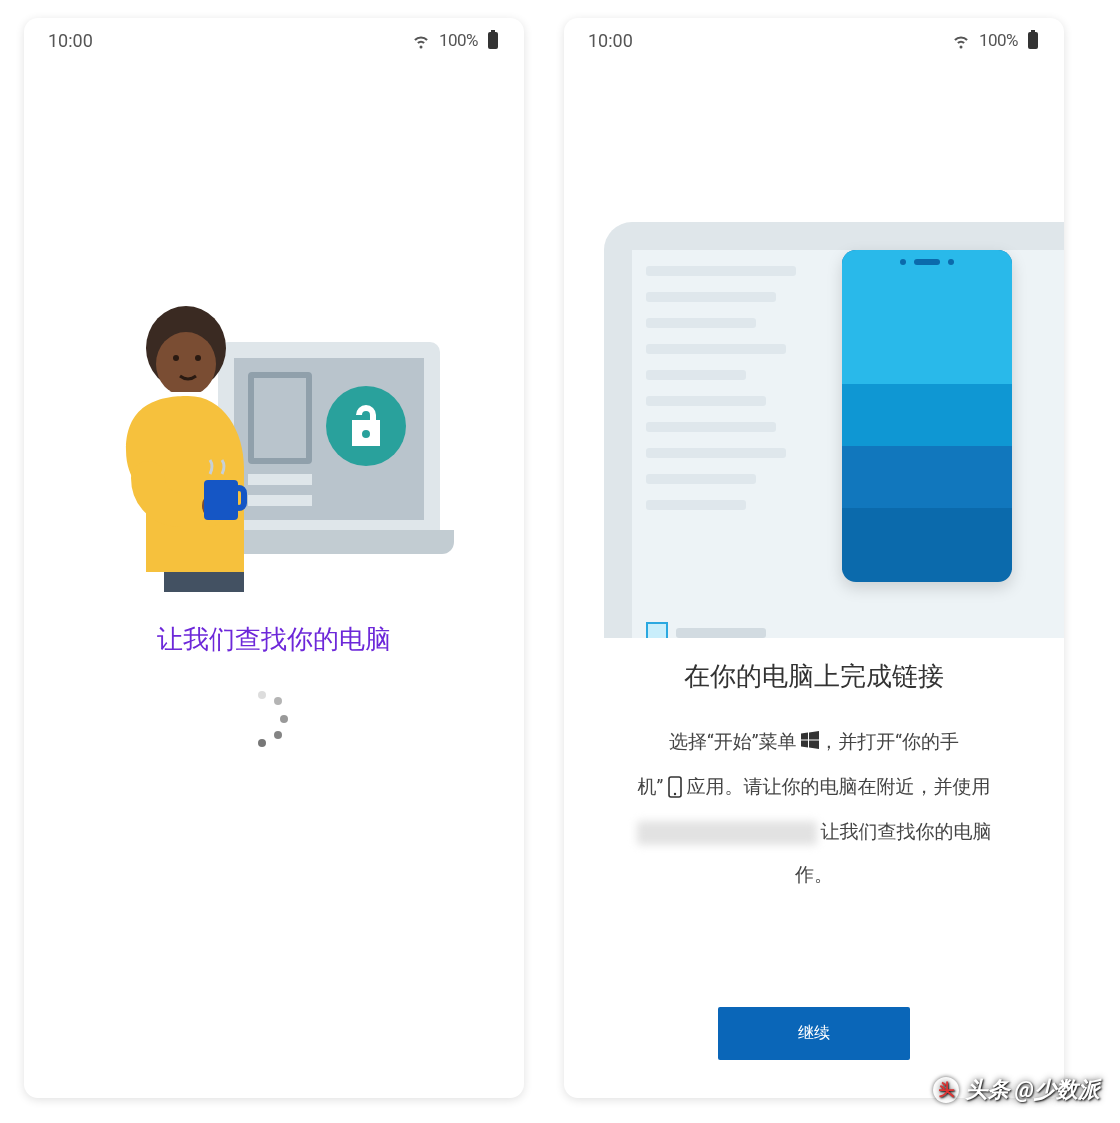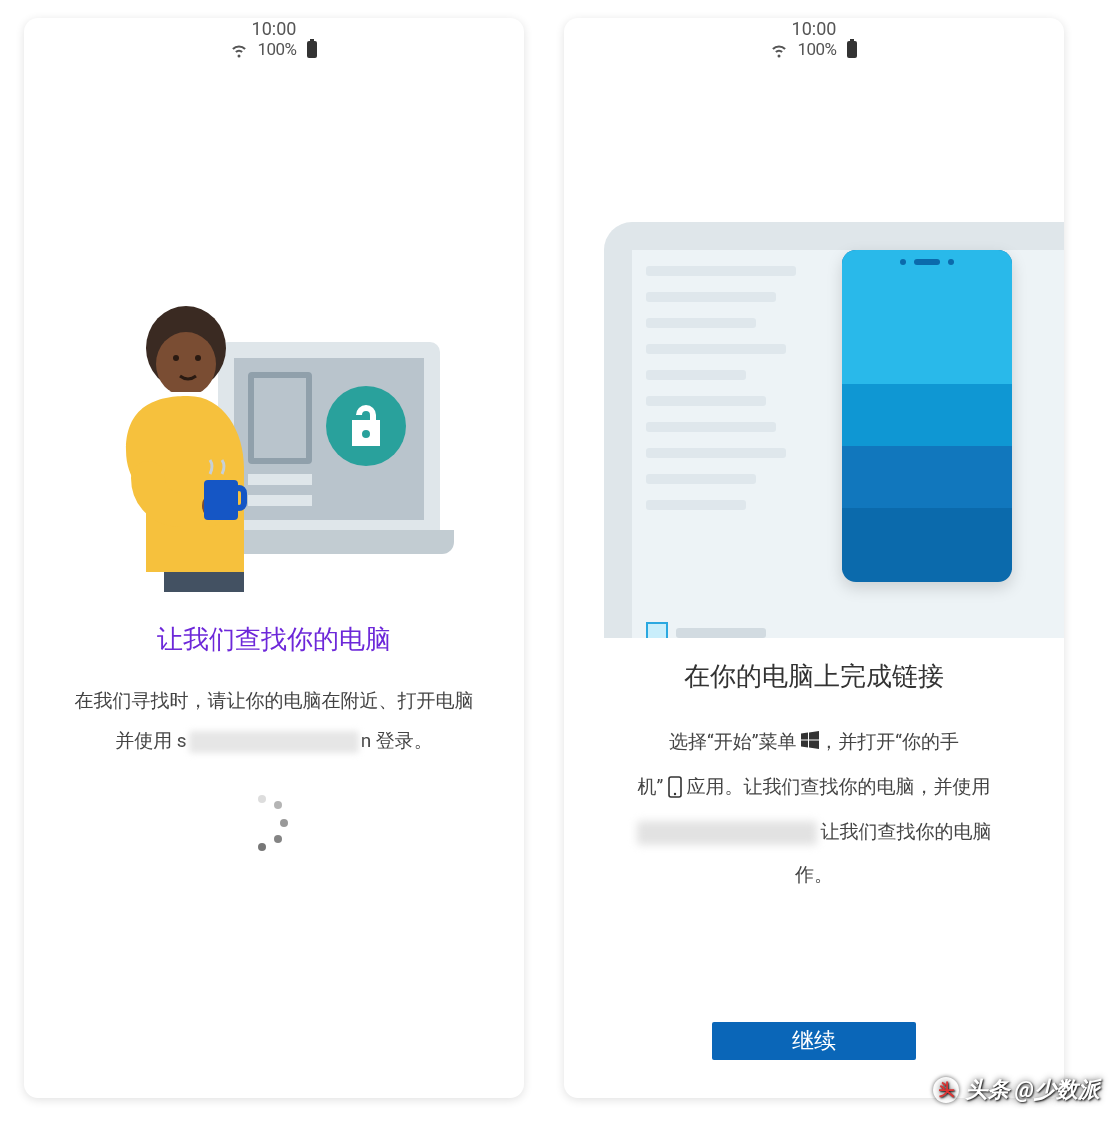--- a/index.html
+++ b/index.html
@@ -21,25 +21,24 @@
     box-shadow: 0 2px 10px rgba(0,0,0,0.12);
     overflow: hidden;
     position: relative;
     color: #424242;
   }
   
   .statusbar {
     height: 44px;
     display: flex;
     align-items: center;
-    justify-content: flex-start;
+    justify-content: space-between;
     padding: 0 24px;
     font-size: 18px;
     color: #555;
-    flex-direction: column;
   }
   .statusbar .right { display: flex; align-items: center; gap: 8px; }
   .wifi-icon svg { width: 20px; height: 20px; display:block; }
   .batt-text { font-size: 17px; letter-spacing: -0.5px; }
   .batt-icon svg { width: 14px; height: 20px; display:block; }
 
   
   .illus-left {
     width: 340px;
     height: 300px;
@@ -148,22 +147,22 @@
   .win-icon, .ph-icon { display:inline-block; vertical-align:middle; }
   .win-icon svg{ width:18px; height:18px; }
   .ph-icon svg{ width:14px; height:22px; vertical-align:-4px;}
   .blur-acct {
     display:inline-block; width:180px; height:24px; background:#e2e2e2;
     filter: blur(4px); vertical-align:middle; border-radius:3px; margin-right:4px;
   }
 
   .continue-btn {
     position:absolute; bottom:38px; left:50%; transform:translateX(-50%);
-    background:#0a66b8; color:#fff; font-size:22px; font-weight:500;
-    border:none; padding:4px 80px; border-radius:2px; cursor:pointer;margin-top:12px;
+    background:#0a66b8; color:#fff; font-size:16px; font-weight:500;
+    border:none; padding:16px 80px; border-radius:2px; cursor:pointer;margin-top:12px;
   }
 
   
   .watermark {
     position:absolute; right:20px; bottom:18px;
     font-style:italic; font-weight:700; font-size:22px; color:#fff;
     text-shadow: 0 0 6px rgba(0,0,0,0.7), 1px 1px 2px rgba(0,0,0,0.9);
     display:flex; align-items:center; gap:6px;
   }
   .watermark .logo{
@@ -226,24 +225,20 @@
 
       <path d="M44 186 C44 206 60 218 78 218 L104 218" stroke="#f6c13d" stroke-width="34" fill="none" stroke-linecap="round"></path>
       <circle cx="112" cy="214" r="14" fill="#7a4d33"></circle>
       <rect x="100" y="188" width="34" height="40" rx="4" fill="#1556c5"></rect>
       <rect x="130" y="196" width="10" height="20" rx="5" fill="none" stroke="#1556c5" stroke-width="6"></rect>
       <path d="M106 182 q4 -8 0 -14 M118 182 q4 -8 0 -14" stroke="#c7d0d7" stroke-width="3" fill="none"></path>
     </svg>
   </div>
 
   <h1 class="title1">让我们查找你的电脑</h1>
-  <p class="desc1">
-    <span>在我们寻找时，请让你的电脑在附近、打开电脑</span><br>
-    <span>并使用 s</span><span class="blur-email"></span><span>n 登录。</span>
-  </p>
 
   <div class="spinner">
     <div class="dot d1"></div>
       <div class="dot d2"></div>
       <div class="dot d3"></div>
       <div class="dot d4"></div>
       <div class="dot d5"></div>
   </div>
 </div>
 
@@ -309,21 +304,21 @@
             <path fill="#333" d="M0 2.5 7 1.5v7H0zM8 1.4 18 0v8.5H8zM0 9.5h7v7L0 15.5zM8 9.5h10V18L8 16.6z"></path>
           </svg>
       </span><span>，并打开“你的手</span><br>
       <span>机”</span>
       <span class="ph-icon">
         <svg viewBox="0 0 14 22">
             <rect x="1" y="1" width="12" height="20" rx="2" fill="none" stroke="#333" stroke-width="1.6"></rect>
             <circle cx="7" cy="18" r="1.2" fill="#333"></circle>
           </svg>
       </span>
-      <span>应用。让我们查找你的电脑，并使用</span><br>
+      <span>应用。请让你的电脑在附近，并使用</span><br>
       <span class="blur-acct"></span><span>让我们查找你的电脑</span><br>
       <span>作。</span>
     </p>
   </div>
 
   <button class="continue-btn">继续</button>
 </div>
 
 <div class="watermark">
   <span class="logo">头</span>

